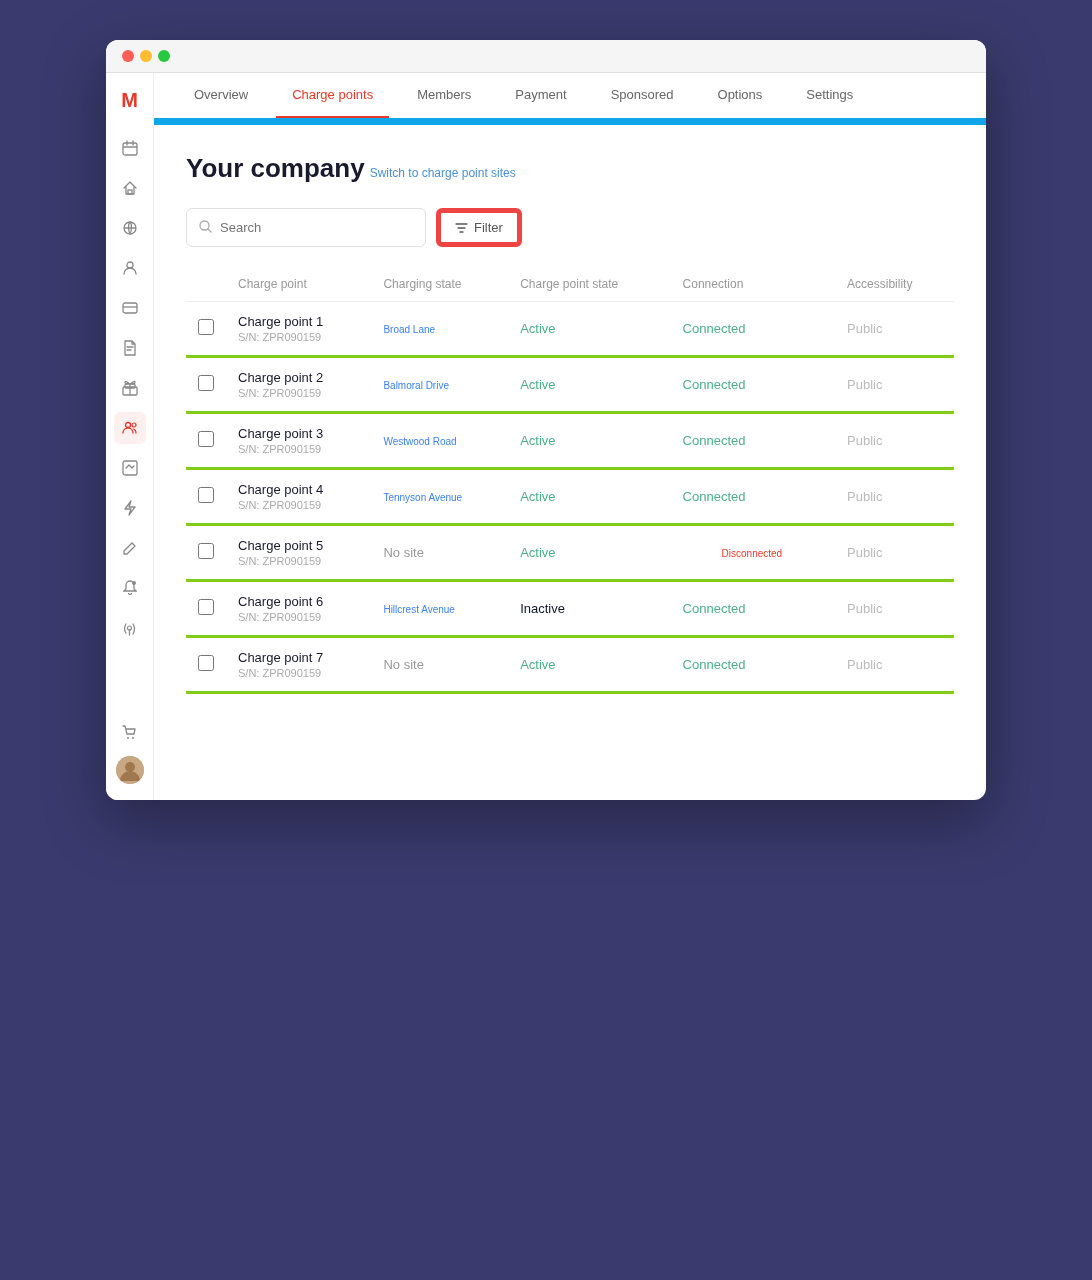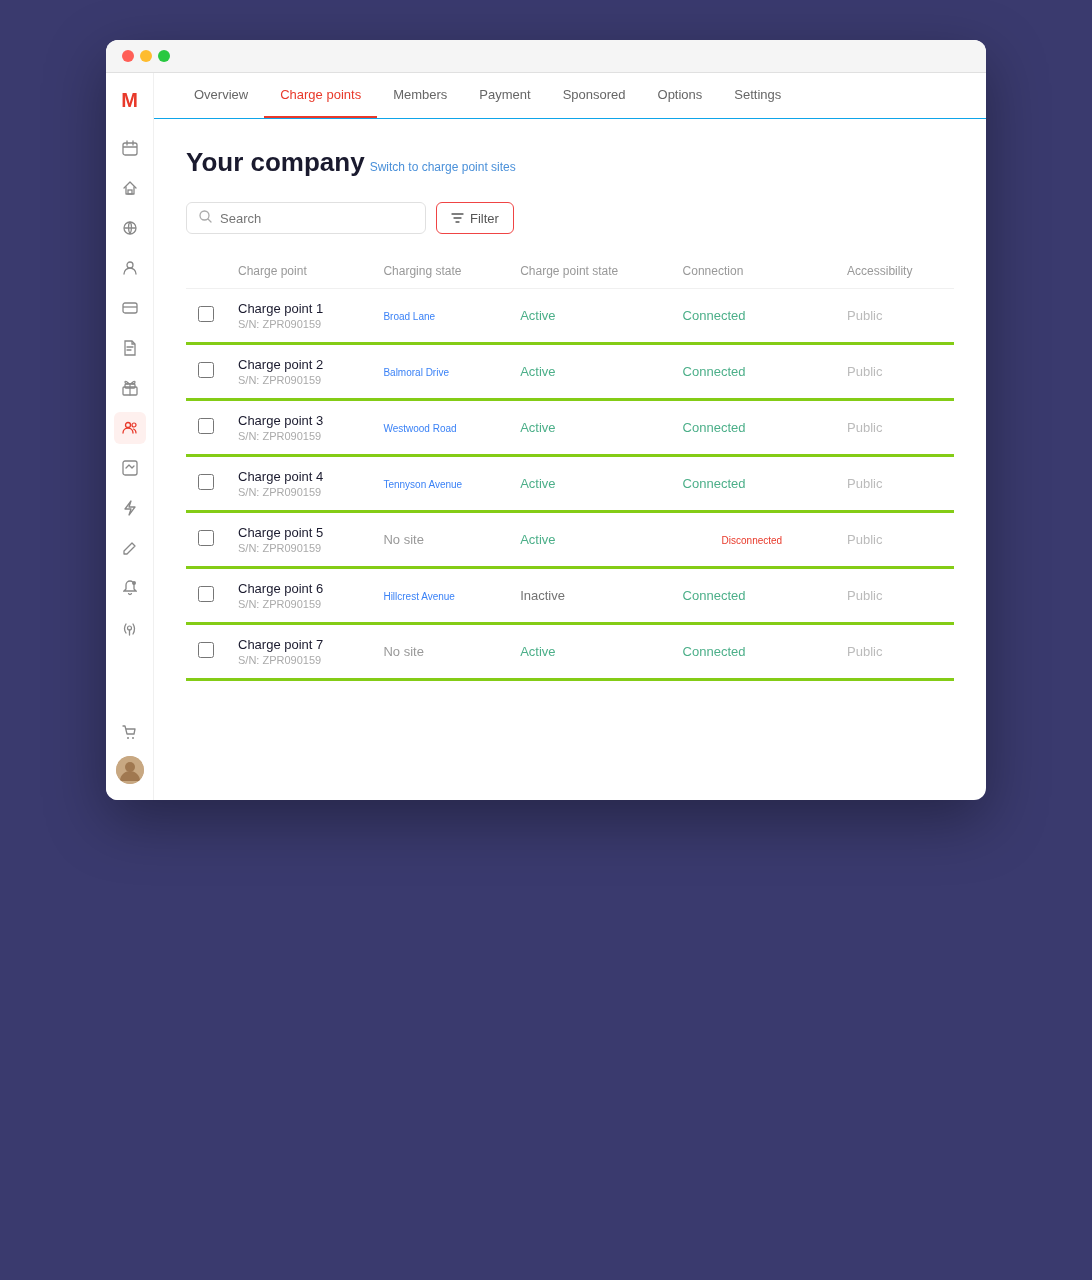--- a/index.html
+++ b/index.html
@@ -86,25 +86,25 @@
 
     
     .content {
       flex: 1;
       display: flex;
       flex-direction: column;
     }
 
     
     .top-nav {
-      border-bottom: 1px solid #0ea5e9;
+      border-bottom: 7px solid #0ea5e9;
       padding: 0 24px;
       display: flex;
       align-items: center;
-      gap: 0;
+      gap: 12px;
     }
     .nav-tab {
       padding: 14px 16px;
       font-size: 13px;
       color: #666;
       cursor: pointer;
       border-bottom: 2px solid transparent;
       white-space: nowrap;
       text-decoration: none;
     }
@@ -159,21 +159,21 @@
       border: none; outline: none;
       font-size: 13px;
       color: #333;
       background: transparent;
       width: 100%;
     }
     .filter-btn {
       display: flex;
       align-items: center;
       gap: 6px;
-      border: 1px solid #ef4444;
+      border: 5px solid #ef4444;
       border-radius: 6px;
       padding: 7px 14px;
       background: #fff;
       font-size: 13px;
       color: #555;
       cursor: pointer;
     }
 
     
     .table-wrap { width: 100%; }
@@ -209,21 +209,21 @@
       margin-top: 2px;
     }
     .site-link {
       color: #3b82f6;
       text-decoration: none;
       font-size: 10px;
       cursor: pointer;
     }
     .no-site { color: #999; font-size: 13px; }
     .state-active { color: #4caf89; font-size: 13px; }
-    .state-inactive { color: #737373; font-size: 13px; }
+    .state-inactive { color: #0f172a; font-size: 13px; }
     .conn-connected { color: #4caf89; font-size: 13px; }
     .conn-disconnected { color: #e8392a; font-size: 10px; padding-left: 39px; }
     .accessibility-text { color: #bbb; font-size: 13px; }
     .row-checkbox {
       width: 16px; height: 16px;
       border: 1.5px solid #ddd;
       border-radius: 3px;
       cursor: pointer;
     }
     .th-check { width: 36px; }

